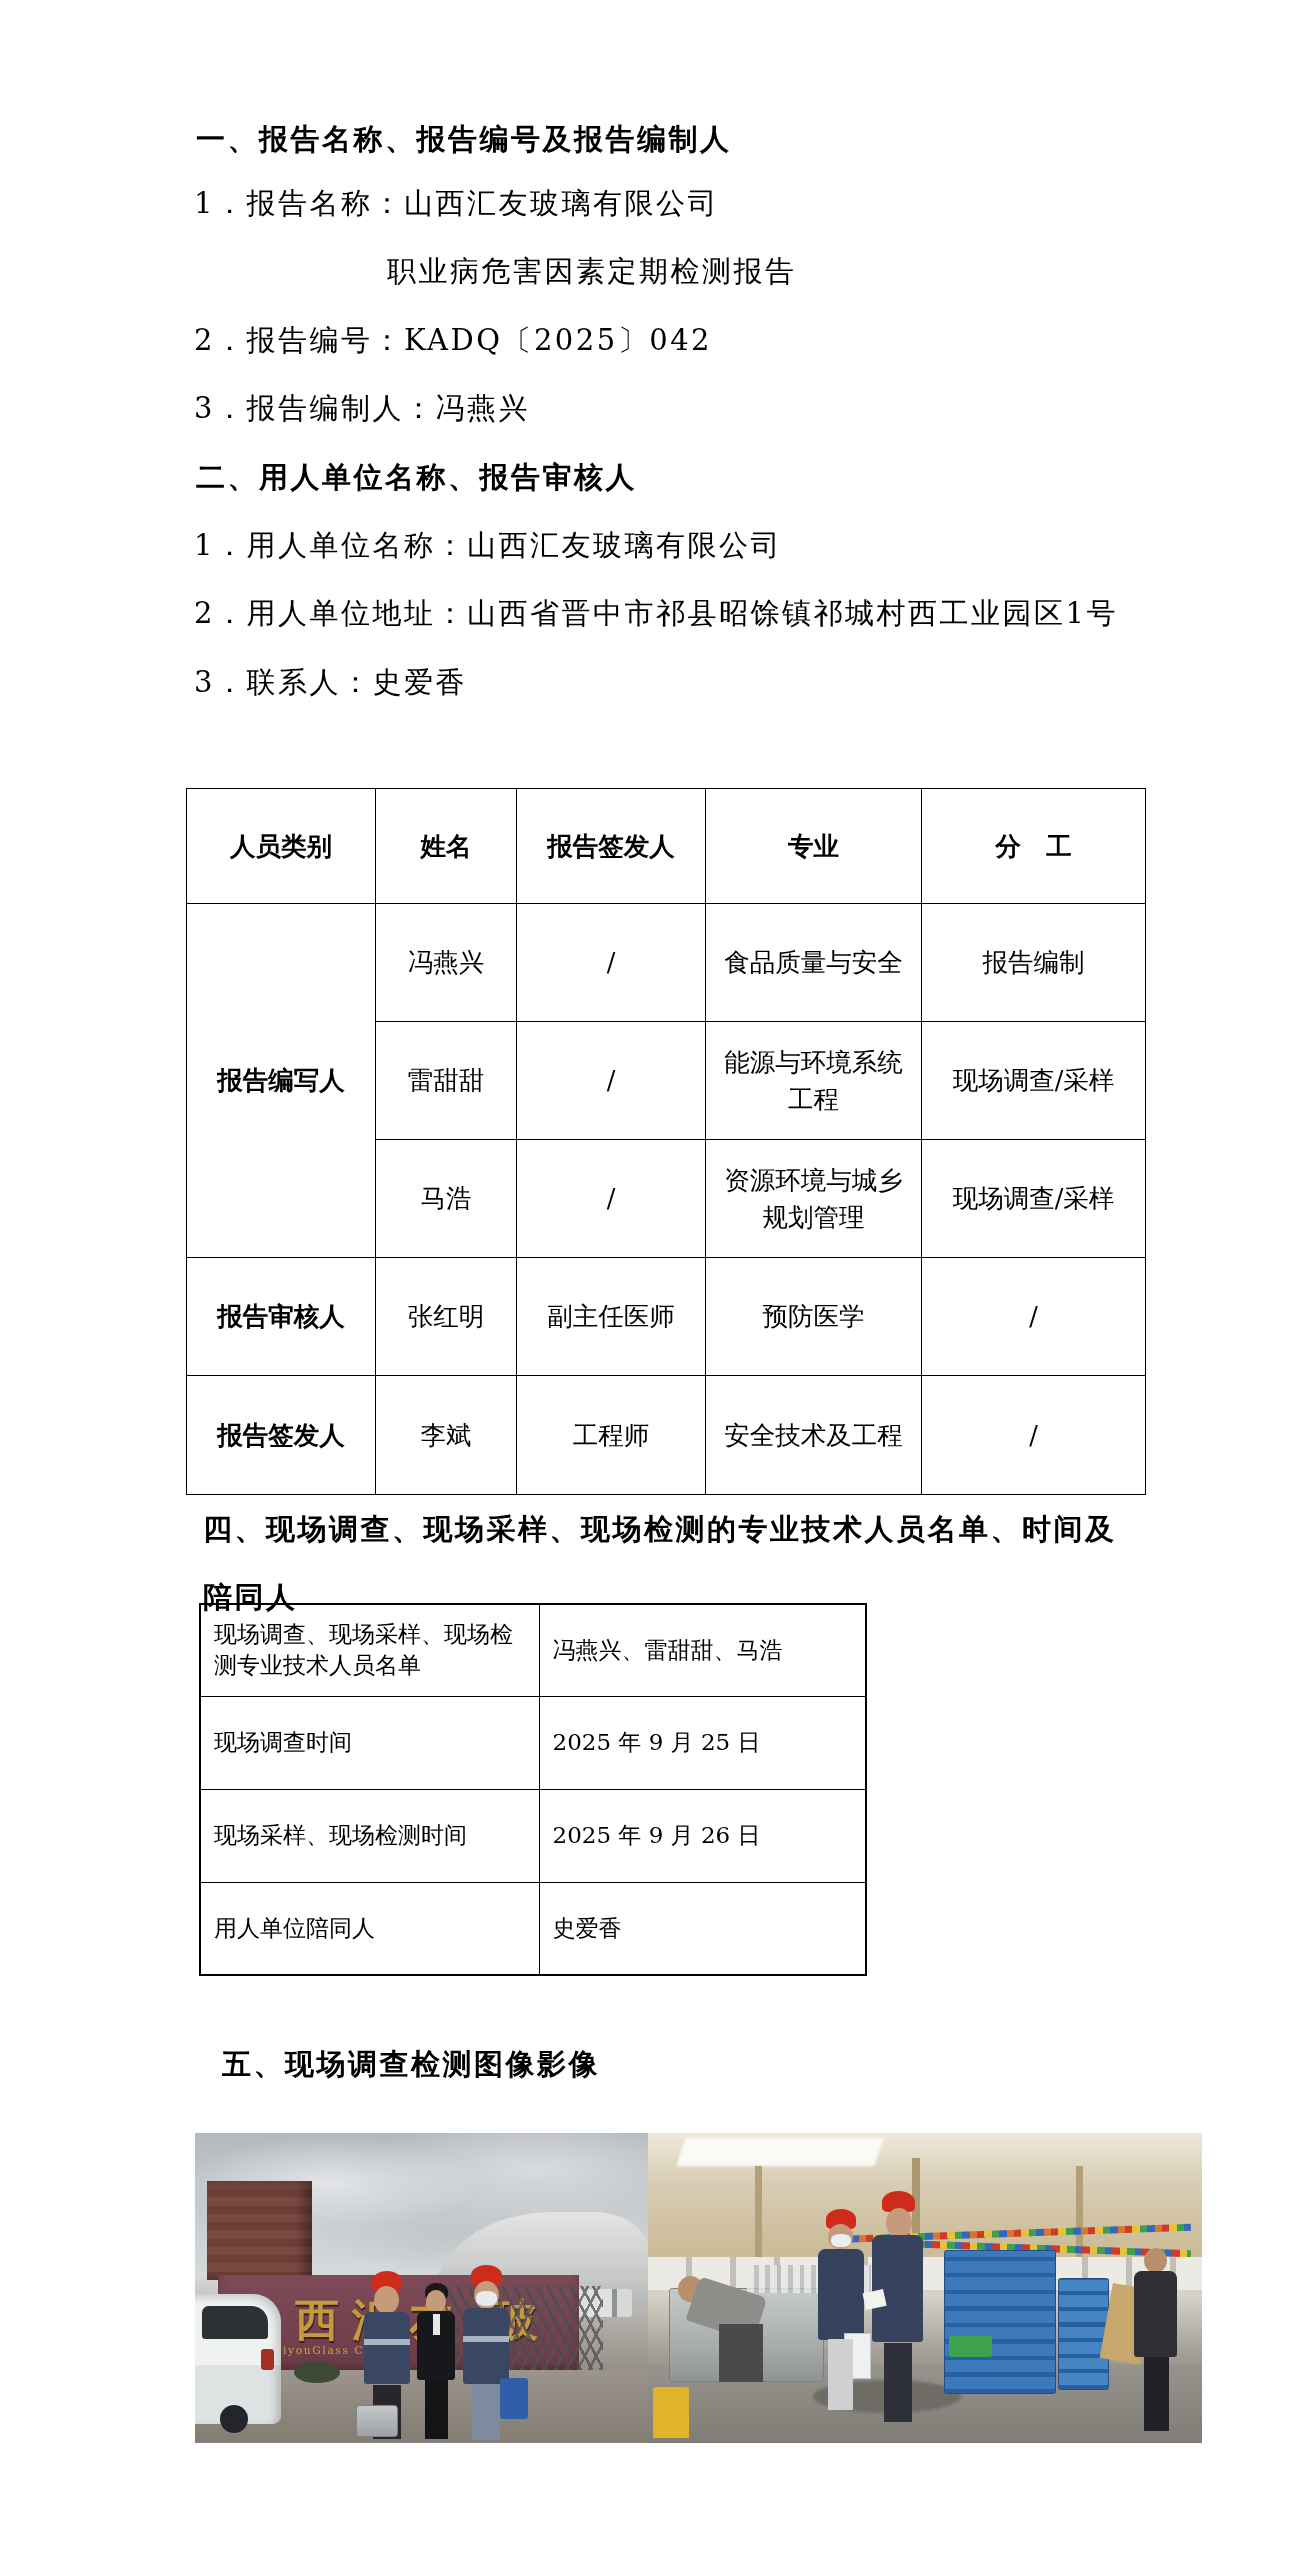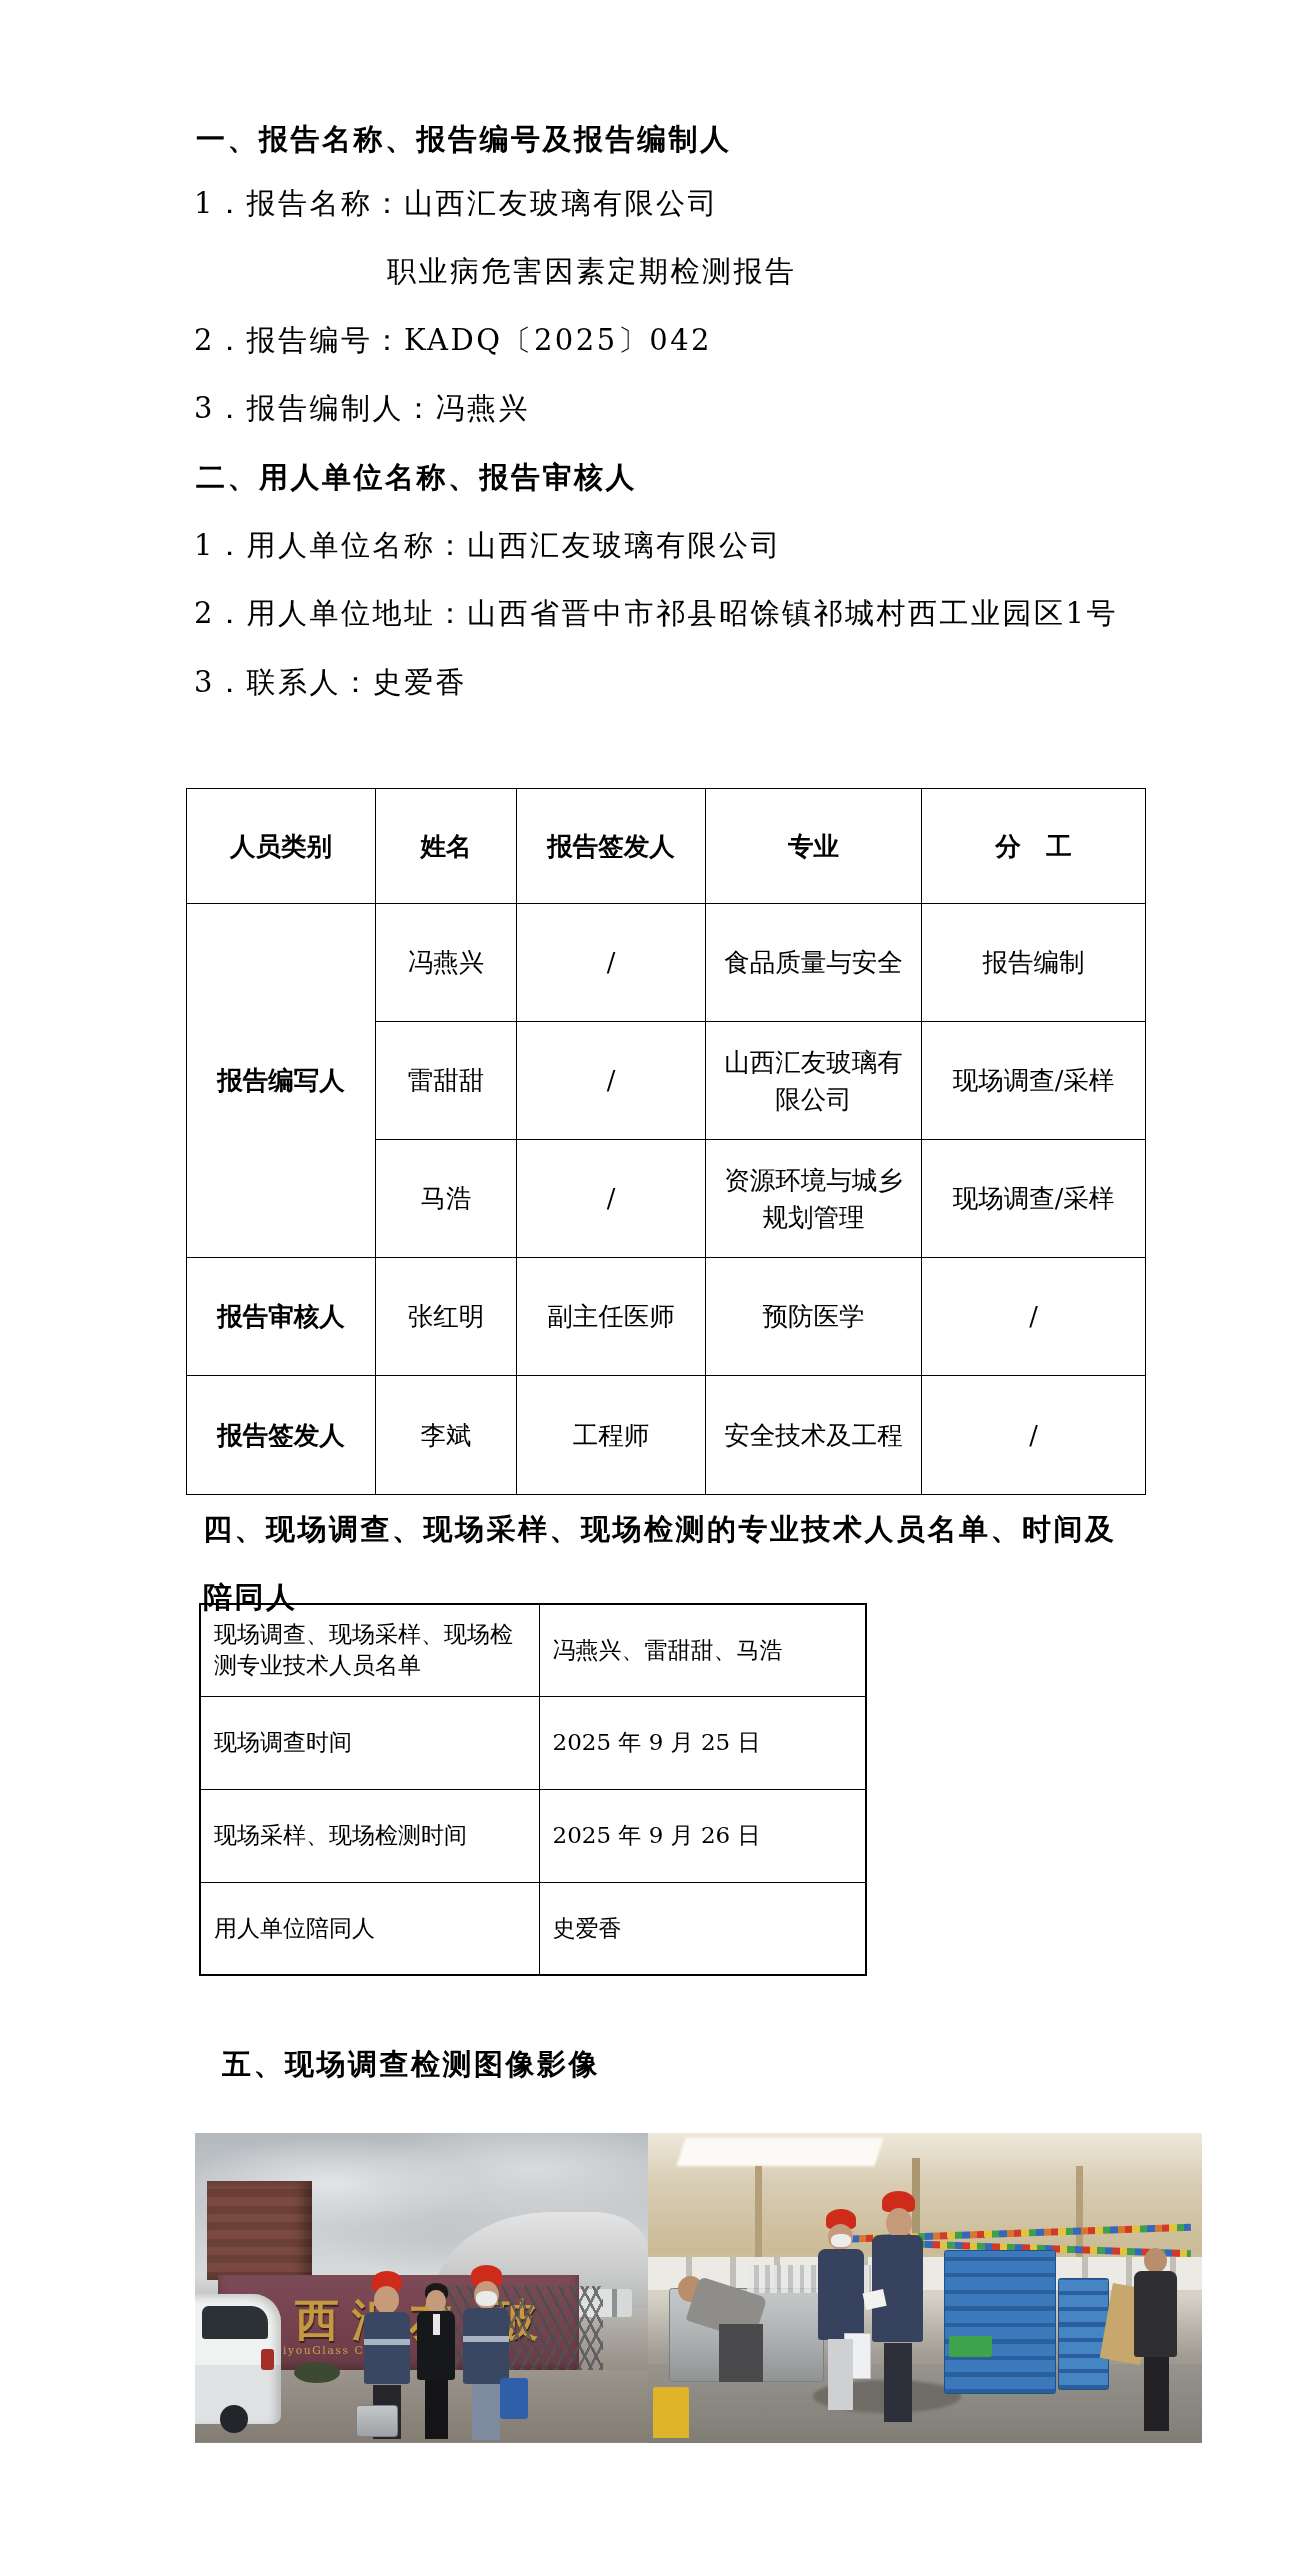--- a/index.html
+++ b/index.html
@@ -80,21 +80,21 @@
     <tr style="height:118px">
       <td class="cat" rowspan="3">报告编写人</td>
       <td>冯燕兴</td>
       <td>/</td>
       <td>食品质量与安全</td>
       <td>报告编制</td>
     </tr>
     <tr style="height:118px">
       <td>雷甜甜</td>
       <td>/</td>
-      <td>山西汇友玻璃有限公司</td>
+      <td>能源与环境系统工程</td>
       <td>现场调查/采样</td>
     </tr>
     <tr style="height:118px">
       <td>马浩</td>
       <td>/</td>
       <td>资源环境与城乡规划管理</td>
       <td>现场调查/采样</td>
     </tr>
     <tr style="height:118px">
       <td class="cat">报告审核人</td>

